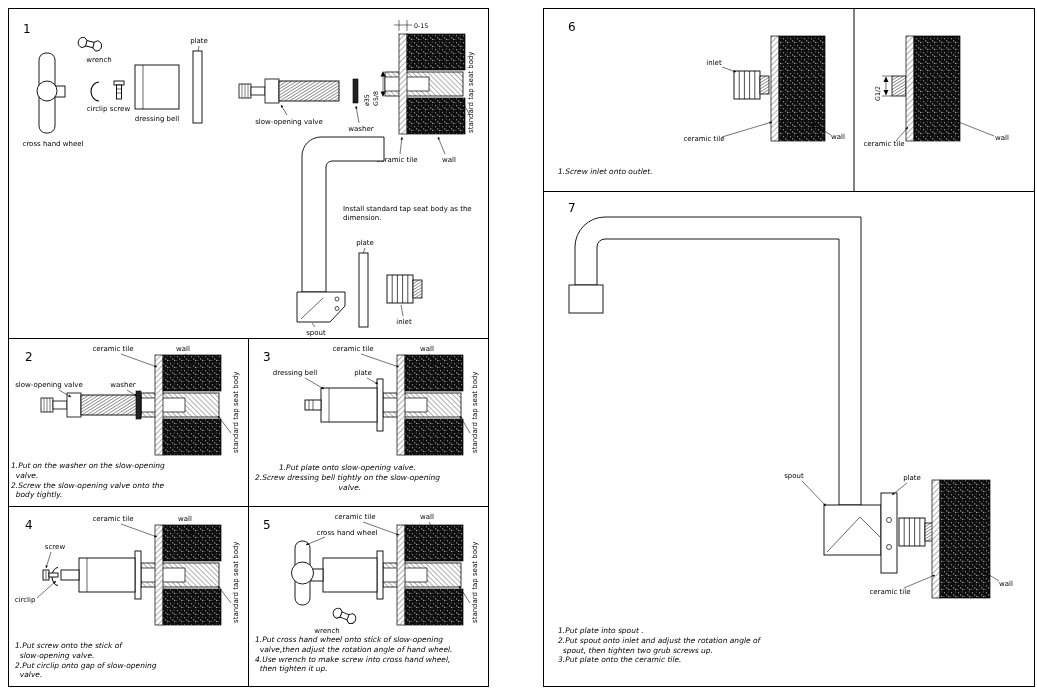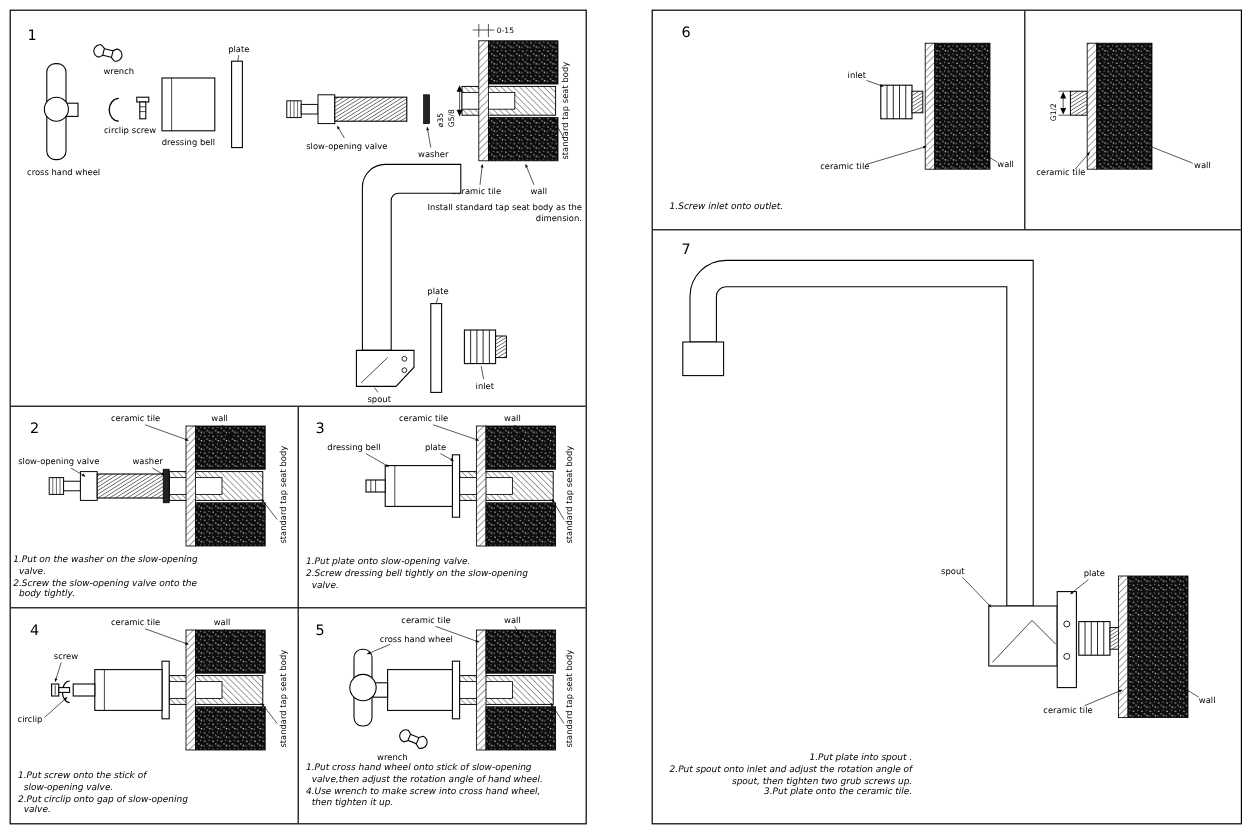--- a/index.html
+++ b/index.html
@@ -29,21 +29,21 @@
   .thin { stroke:#000; stroke-width:0.6; fill:none; }
   .hatchf  { fill:url(#hatch);  stroke:#000; stroke-width:0.7; }
   .speckf  { fill:url(#speckle); stroke:#000; stroke-width:0.7; }
   .threadf { fill:url(#thread); stroke:#000; stroke-width:0.8; }
   .steps {
     position:absolute; font-size:7.5px; line-height:1.3;
     white-space:pre; color:#000;font-style:italic;
   }
   .note {
     position:absolute; font-size:7px; line-height:1.35;
-    white-space:pre; text-align:right; color:#000;
+    white-space:pre; text-align:left; color:#000;margin-top:36px;
   }
 </style>
 </head>
 <body>
 
 <svg id="shared-defs" width="0" height="0" style="position:absolute">
   <defs>
     <pattern id="speckle" width="7" height="7" patternUnits="userSpaceOnUse">
       <rect width="7" height="7" fill="#0d0d0d"></rect>
       <circle cx="1.6" cy="1.8" r="0.55" fill="#ececec"></circle>
@@ -270,21 +270,21 @@
         <text class="lbl" x="114" y="36" text-anchor="middle">plate</text>
 
         <line class="ld" x1="112" y1="15" x2="150" y2="28" marker-end="url(#arr)"></line>
         <text class="lbl" x="104" y="12" text-anchor="middle">ceramic tile</text>
         <line class="ld" x1="180" y1="15" x2="186" y2="26" marker-end="url(#arr)"></line>
         <text class="lbl" x="178" y="12" text-anchor="middle">wall</text>
 
         <line class="ld" x1="221" y1="94" x2="211" y2="77" marker-end="url(#arr)"></line>
         <text class="lbl" transform="translate(228,114) rotate(-90)">standard tap seat body</text>
       </svg>
-      <div class="steps" style="left:6px; top:124px;">1.Put plate onto slow-opening valve.
+      <div class="steps" style="left:6px; top:124px;text-align:center;">1.Put plate onto slow-opening valve.
 2.Screw dressing bell tightly on the slow-opening
   valve.</div>
     </div>
 
     <div class="panel" id="p4">
       <svg class="draw" width="240" height="179" viewBox="0 0 240 179">
         <text class="num" x="16" y="22">4</text>
         <g>
           <use href="#wall-seat" transform="translate(146,18)"></use>
         </g>
@@ -442,20 +442,20 @@
 
         <line class="ld" x1="363" y1="291" x2="348" y2="303" marker-end="url(#arr)"></line>
         <text class="lbl" x="368" y="288" text-anchor="middle">plate</text>
 
         <line class="ld" x1="360" y1="396" x2="391" y2="383" marker-end="url(#arr)"></line>
         <text class="lbl" x="346" y="402" text-anchor="middle">ceramic tile</text>
 
         <line class="ld" x1="455" y1="389" x2="442" y2="381" marker-end="url(#arr)"></line>
         <text class="lbl" x="462" y="394" text-anchor="middle">wall</text>
       </svg>
-      <div class="steps" style="left:14px; top:434px;text-align:right;">1.Put plate into spout .
+      <div class="steps" style="left:14px; top:434px;">1.Put plate into spout .
 2.Put spout onto inlet and adjust the rotation angle of
   spout, then tighten two grub screws up.
 3.Put plate onto the ceramic tile.</div>
     </div>
   </div>
 
 </div>
 
 </body></html>

